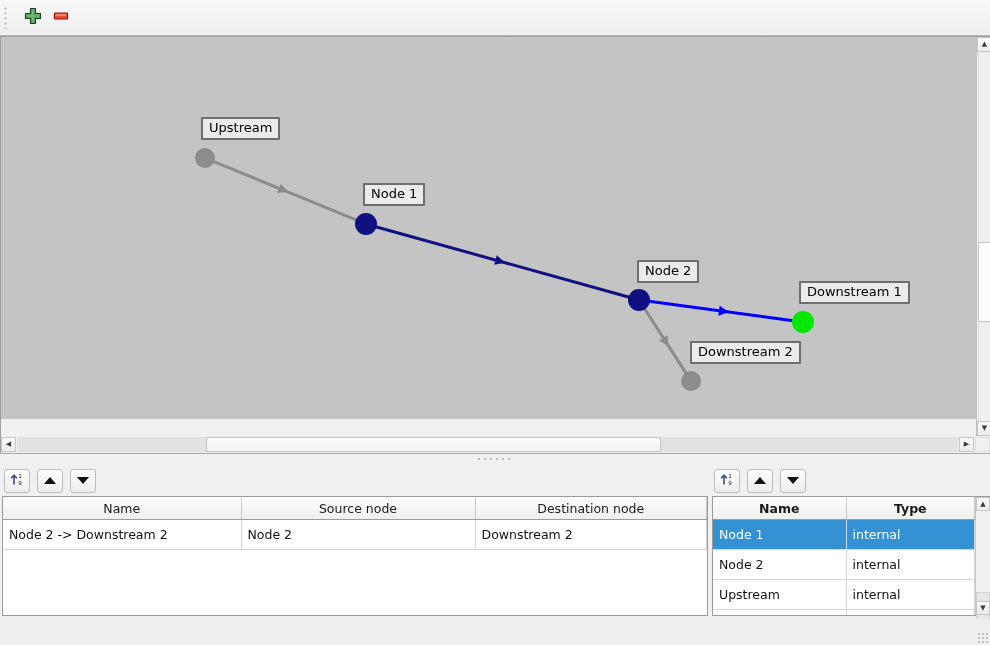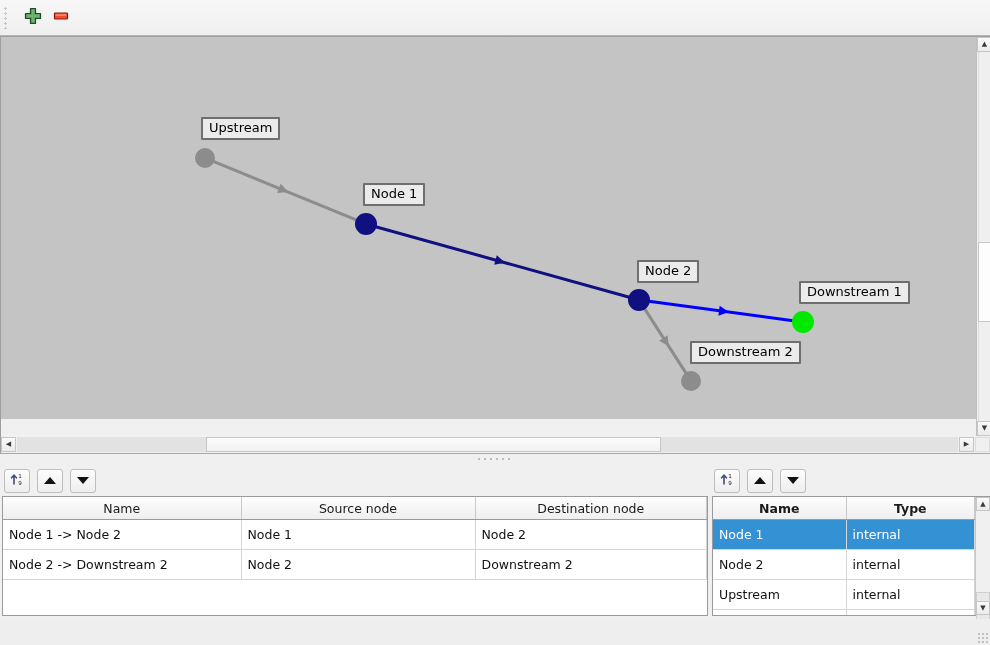--- a/index.html
+++ b/index.html
@@ -402,25 +402,20 @@
               </colgroup>
             <thead>
                 <tr>
                   <th>Name</th>
                   <th>Source node</th>
                   <th>Destination node</th>
                 </tr>
               </thead>
             <tbody>
                 <tr>
-                  <td>Node 1 -&gt; Node 2</td>
-                  <td>Node 1</td>
-                  <td>Node 2</td>
-                </tr>
-                <tr>
                   <td>Node 2 -&gt; Downstream 2</td>
                   <td>Node 2</td>
                   <td>Downstream 2</td>
                 </tr>
               </tbody>
           </table>
         </div>
       </div>
     </div>
 

